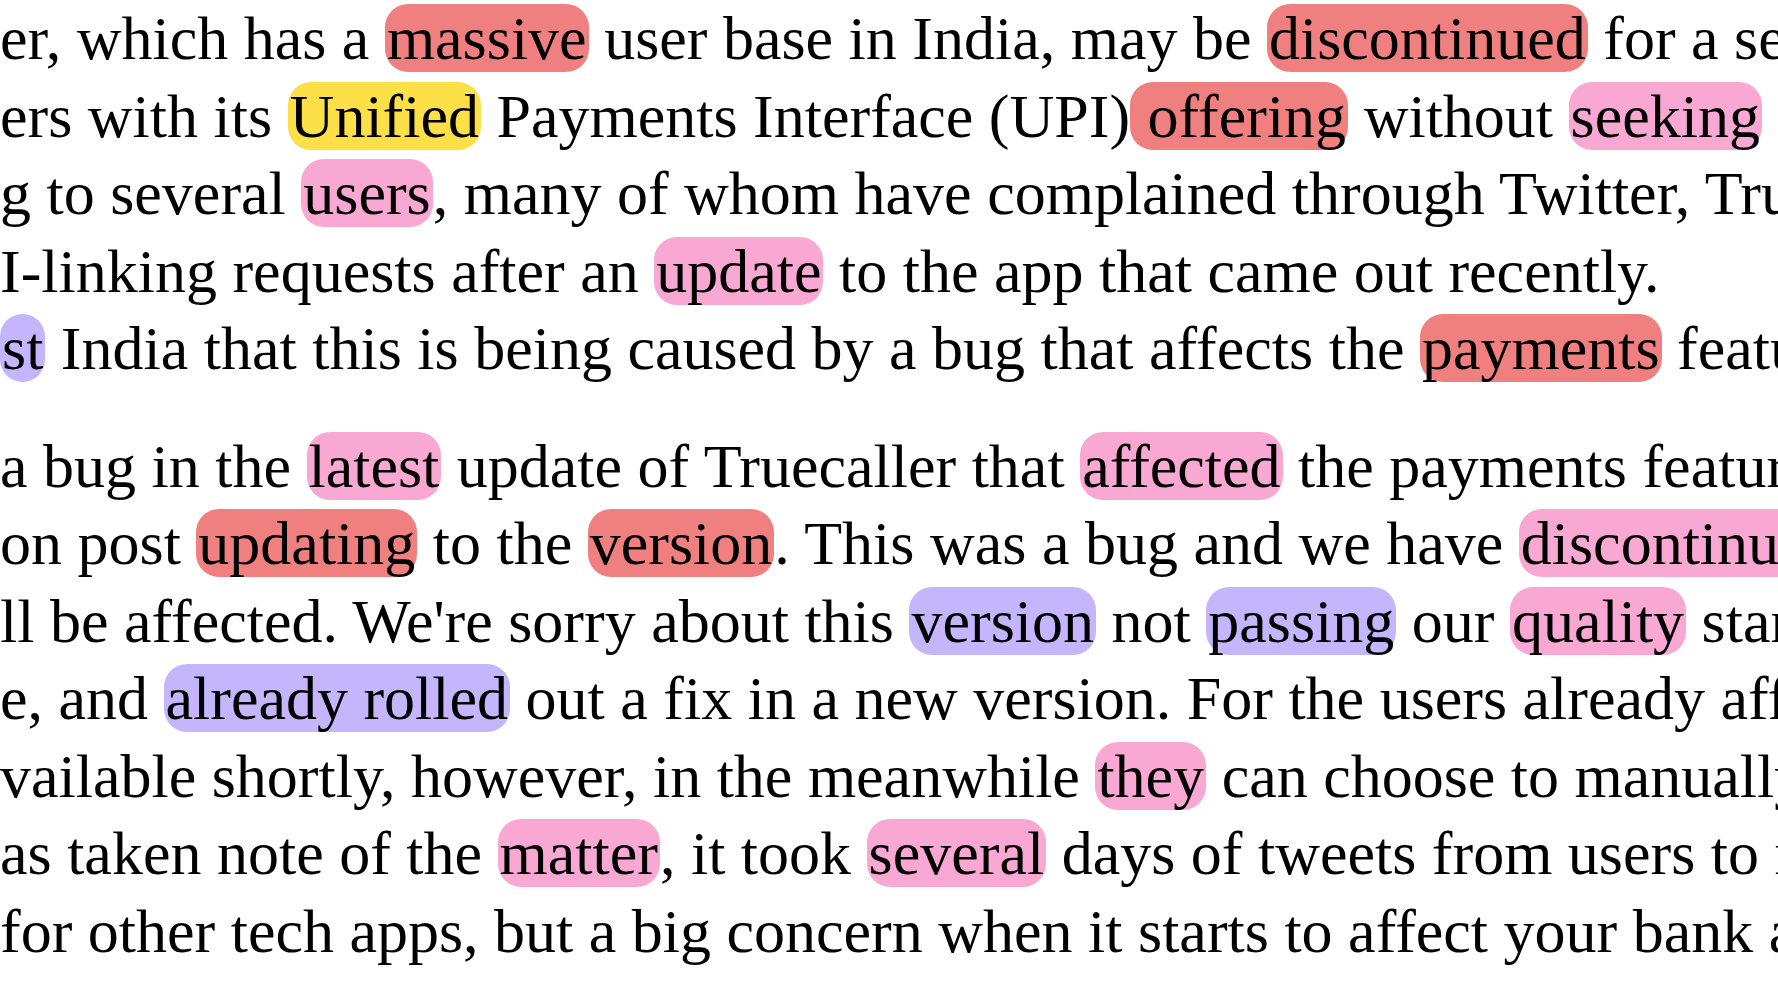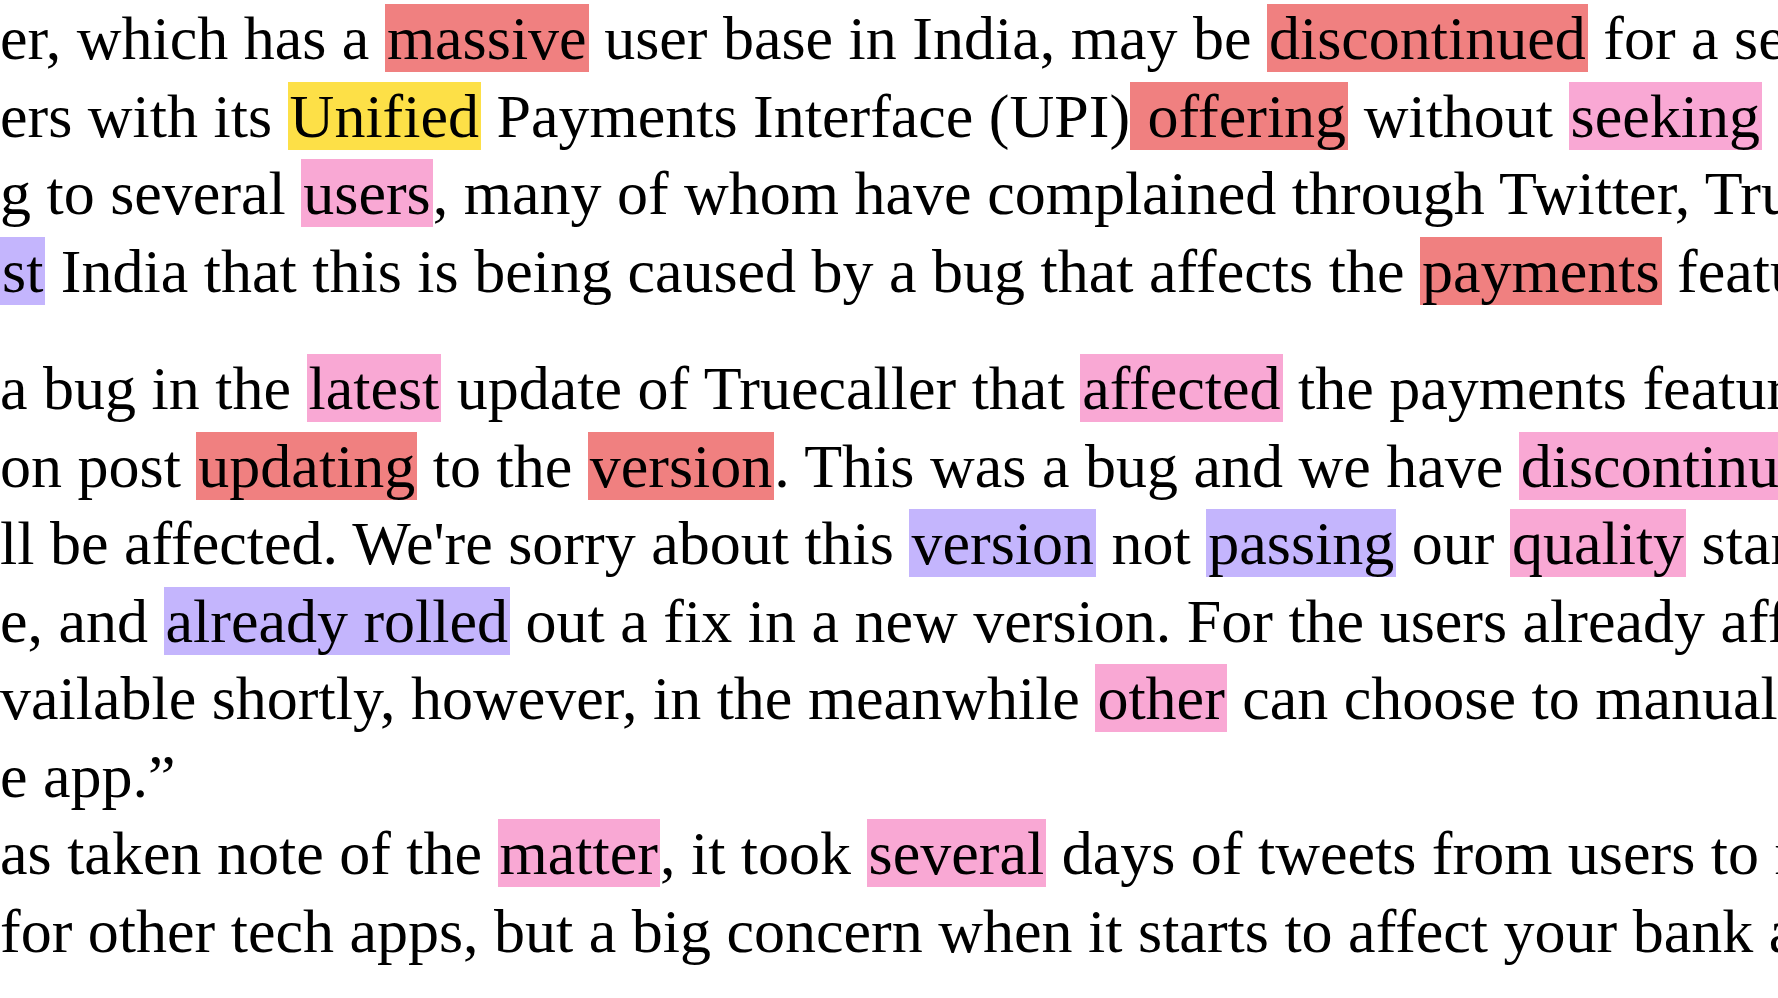--- a/index.html
+++ b/index.html
@@ -35,35 +35,36 @@
 
     
     .h-pink { background-color: #f08080; }
     .h-salmon { background-color: #c4b5fd; }
     .h-yellow { background-color: #f9a8d4; }
     .h-light-purple { background-color: #fde047; }
 
     span.hl {
       display: inline;
       padding: 0 2px;
+      border-radius: 23px;
     }
   </style>
 </head>
 <body>
 
 <div class="content">
 <div class="paragraph">
       <span class="line">er, which has a <span class="hl h-pink">massive</span> user base in India, may be <span class="hl h-pink">discontinued</span> for a securit</span>
       <span class="line">ers with its <span class="hl h-light-purple">Unified</span> Payments Interface (UPI)<span class="hl h-pink"> offering</span> without <span class="hl h-yellow">seeking</span> consent</span>
       <span class="line">g to several <span class="hl h-yellow">users</span>, many of whom have complained through Twitter, Truecalle</span>
+      <span class="line">I-linking requests after an <span class="hl h-yellow">update</span> to the app that came out recently.</span>
       <span class="line"><span class="hl h-salmon">st</span> India that this is being caused by a bug that affects the <span class="hl h-pink">payments</span> feature</span>
     </div>
     <div class="paragraph">
       <span class="line">a bug in the <span class="hl h-yellow">latest</span> update of Truecaller that <span class="hl h-yellow">affected</span> the payments feature, w</span>
       <span class="line">on post <span class="hl h-pink">updating</span> to the <span class="hl h-pink">version</span>. This was a bug and we have <span class="hl h-yellow">discontinued th</span></span>
       <span class="line">ll be affected. We're sorry about this <span class="hl h-salmon">version</span> not <span class="hl h-salmon">passing</span> our <span class="hl h-yellow">quality</span> standard</span>
       <span class="line">e, and <span class="hl h-salmon">already rolled</span> out a fix in a new version. For the users already affectec</span>
-      <span class="line">vailable shortly, however, in the meanwhile <span class="hl h-yellow">other</span> can choose to manually dere</span>
-      <span class="line">e app.”</span>
+      <span class="line">vailable shortly, however, in the meanwhile <span class="hl h-yellow">they</span> can choose to manually dere</span>
       <span class="line">as taken note of the <span class="hl h-yellow">matter</span>, it took <span class="hl h-yellow">several</span> days of tweets from users to mak</span>
       <span class="line">for other tech apps, but a big concern when it starts to affect your bank acc</span>
     </div>
   </div>
 
 </body></html>

